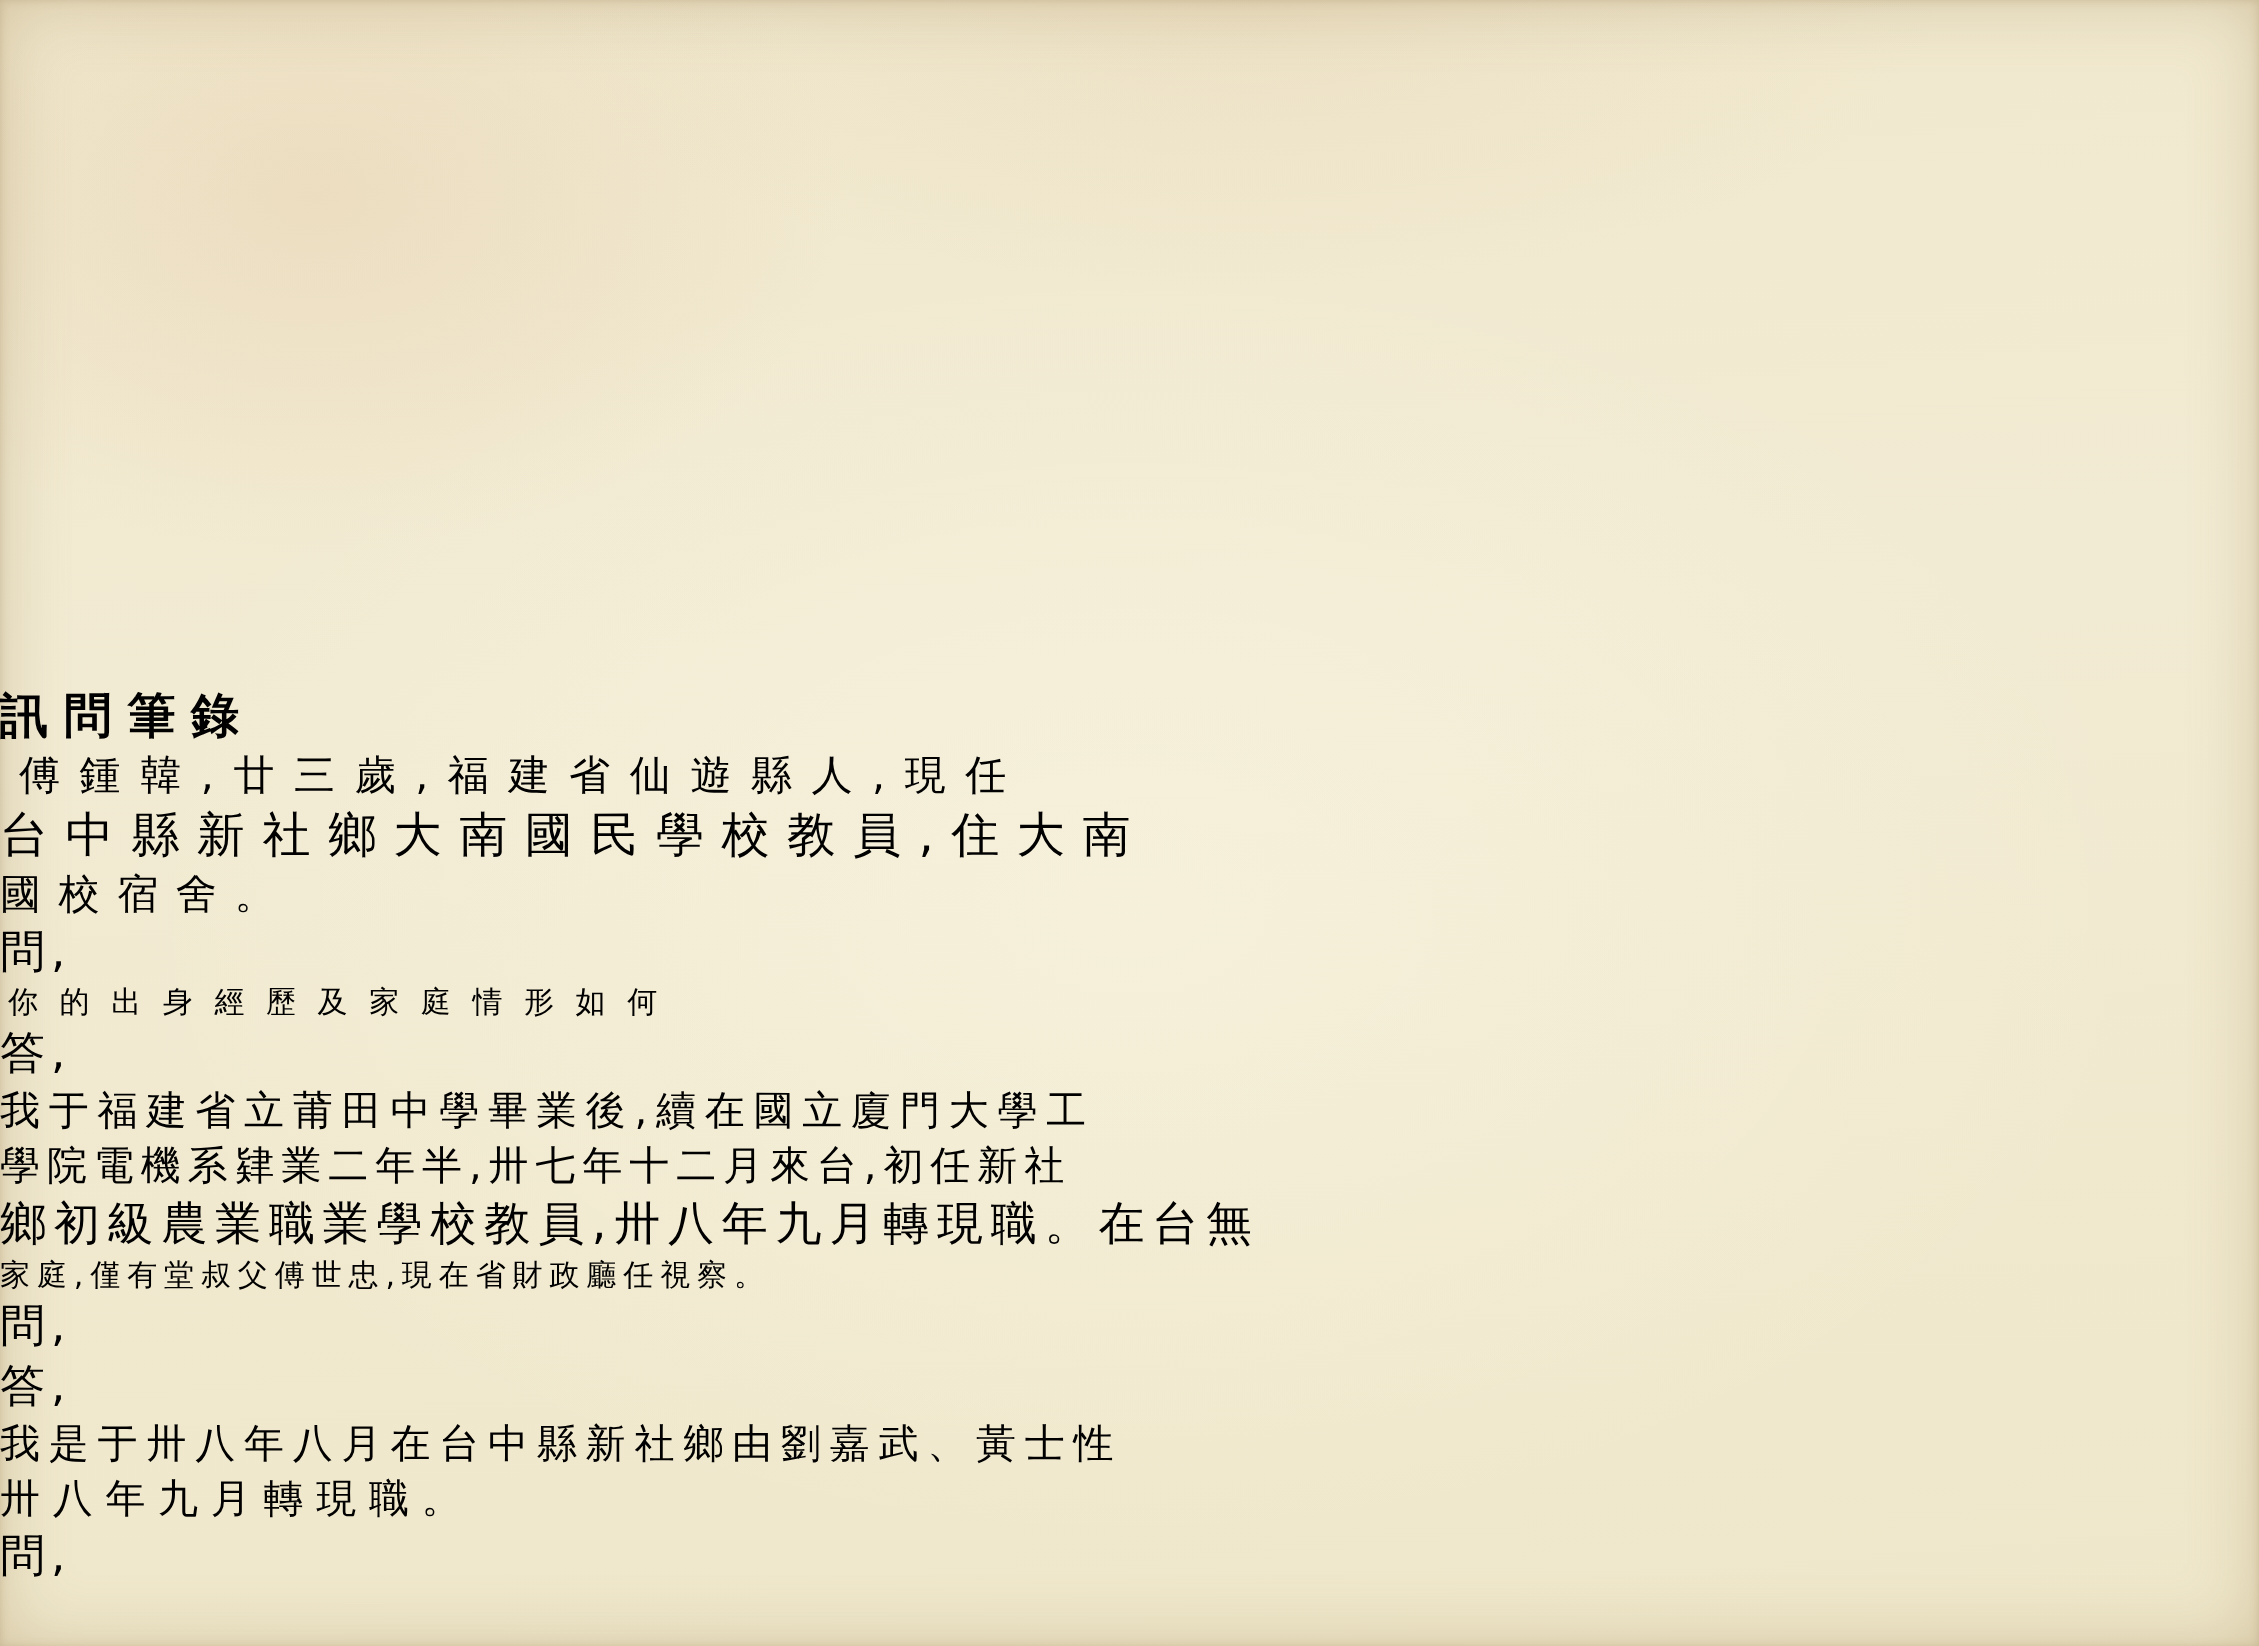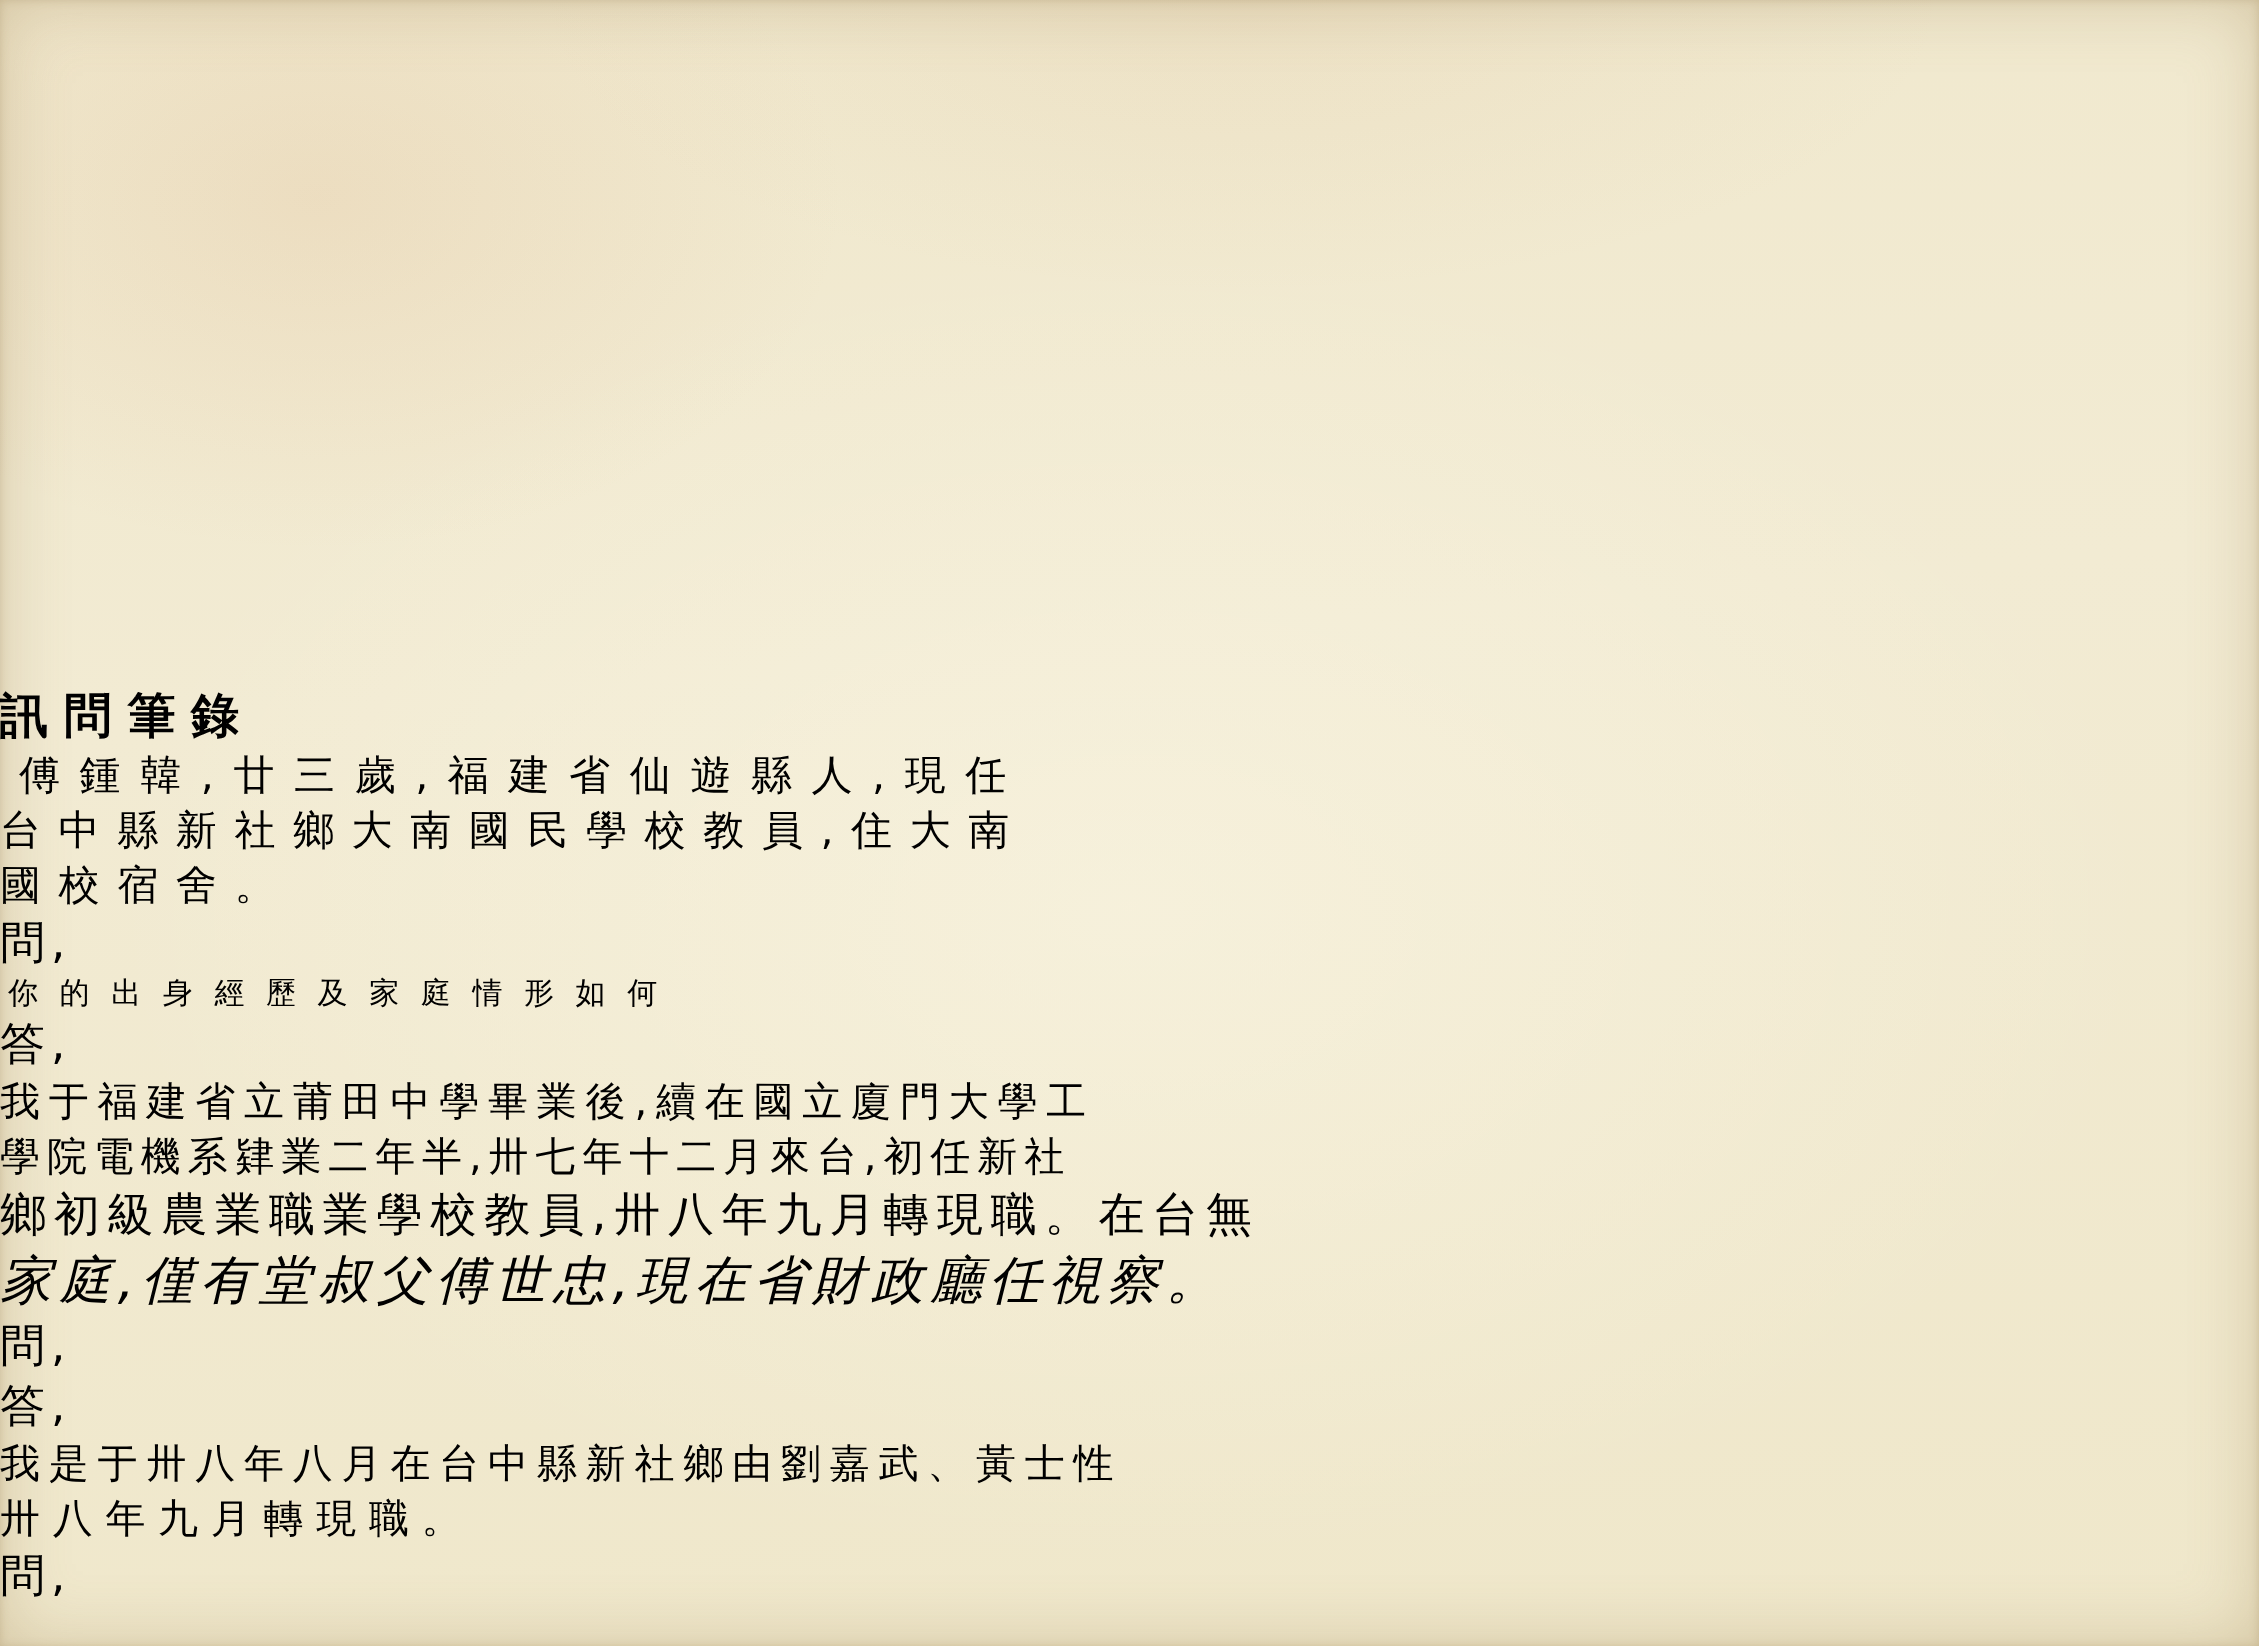--- a/index.html
+++ b/index.html
@@ -97,29 +97,29 @@
     <div class="chip" style="left:2221px;top:610px;width:45px;height:78px;"></div>
     <div class="chip" style="left:2213px;top:835px;width:53px;height:82px;"></div>
     <div class="chip" style="left:2241px;top:1157px;width:29px;height:59px;"></div>
 
     <div class="grid grid-left"></div>
     <div class="grid grid-right"></div>
 
     <div id="cols-right">
         <div class="vcol hand" style="left: 1981px; top: 588px; font-size: 48px; letter-spacing: 15.7px; font-weight: bold;">訊問筆錄</div>
         <div class="vcol hand" style="left: 1894px; top: 441px; font-size: 41px; letter-spacing: 19.6px; padding-left: 19px;">傅鍾韓,廿三歲,福建省仙遊縣人,現任</div>
-        <div class="vcol hand" style="left: 1805px; top: 443px; font-size: 41px; letter-spacing: 17.6px;">台中縣新社鄉大南國民學校教員,住大南</div>
+        <div class="vcol hand" style="left: 1805px; top: 443px; font-size: 48px; letter-spacing: 17.6px;">台中縣新社鄉大南國民學校教員,住大南</div>
         <div class="vcol hand" style="left: 1716px; top: 443px; font-size: 41px; letter-spacing: 17.6px;">國校宿舍。</div>
         <div class="vcol hand qa-label" style="left: 1625px; top: 251px; font-size: 45px; letter-spacing: 5.9px;">問,</div>
         <div class="vcol hand" style="left: 1628px; top: 431px; font-size: 30px; letter-spacing: 21.6px; margin-left: 8px;">你的出身經歷及家庭情形如何</div>
         <div class="vcol hand qa-label" style="left: 1536px; top: 253px; font-size: 45px; letter-spacing: 5.9px;">答,</div>
         <div class="vcol hand" style="left: 1539px; top: 365px; font-size: 40px; letter-spacing: 8.8px;">我于福建省立莆田中學畢業後,續在國立廈門大學工</div>
         <div class="vcol hand" style="left: 1451px; top: 377px; font-size: 40px; letter-spacing: 6.9px;">學院電機系肄業二年半,卅七年十二月來台,初任新社</div>
         <div class="vcol hand" style="left: 1362px; top: 377px; font-size: 46px; letter-spacing: 7.8px;">鄉初級農業職業學校教員,卅八年九月轉現職。在台無</div>
-        <div class="vcol hand" style="left: 1274px; top: 377px; font-size: 52px; letter-spacing: 6.9px; font-style: italic;">家庭,僅有堂叔父傅世忠,現在省財政廳任視察。</div>
+        <div class="vcol hand" style="left: 1274px; top: 377px; font-size: 30px; letter-spacing: 6.9px;">家庭,僅有堂叔父傅世忠,現在省財政廳任視察。</div>
         <div class="vcol hand qa-label" style="left: 1181px; top: 265px; font-size: 45px; letter-spacing: 5.9px;">問,</div>
       </div>
     <div id="cols-left">
         <div class="vcol hand qa-label" style="left: 1011px; top: 251px; font-size: 45px; letter-spacing: 5.9px;">答,</div>
         <div class="vcol hand" style="left: 1014px; top: 361px; font-size: 40px; letter-spacing: 8.8px;">我是于卅八年八月在台中縣新社鄉由劉嘉武、黃士性</div>
         <div class="vcol hand" style="left: 925px; top: 368px; font-size: 40px; letter-spacing: 12.7px;">卅八年九月轉現職。</div>
         <div class="vcol hand qa-label" style="left: 833px; top: 257px; font-size: 45px; letter-spacing: 5.9px;">問,</div>
       </div>
 
     <div class="fingerprint fp-right"></div>

